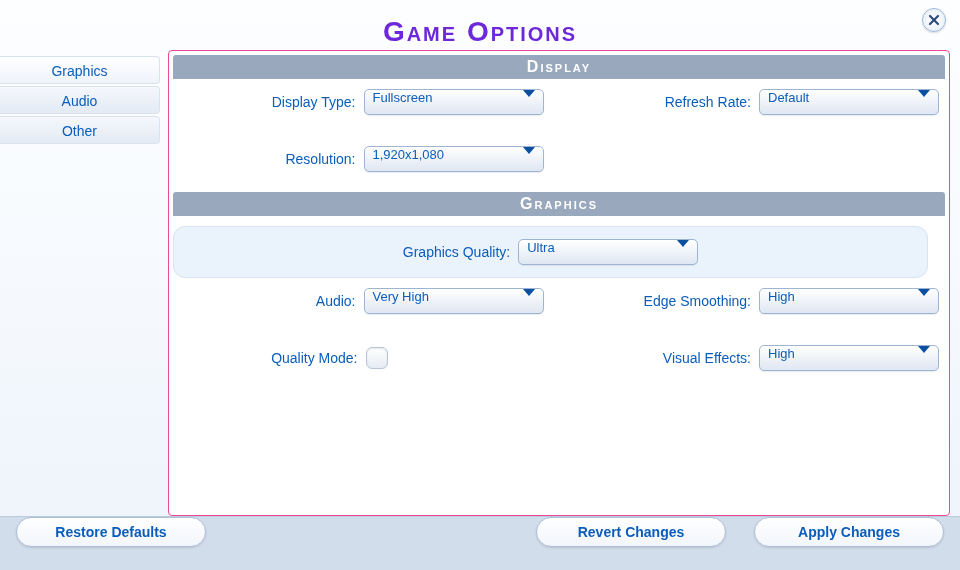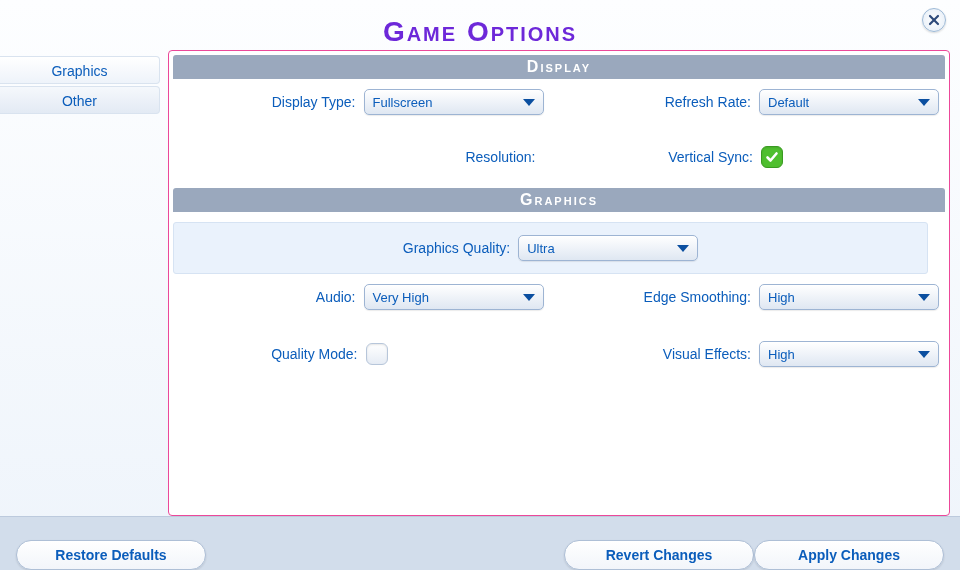--- a/index.html
+++ b/index.html
@@ -77,21 +77,21 @@
     font-weight: 600;
     font-size: 16px;
     height: 24px;
     line-height: 24px;
     border-radius: 3px 3px 0 0;
     margin: 4px 4px 10px 4px;
   }
   .sub-panel {
     background: #eaf2fc;
     border: 1px solid #d6e3f3;
-    border-radius: 3px;
+    border-radius: 12px;
     margin: 0 21px 10px 4px;
     padding: 12px 0;
   }
   .form-grid {
     display: grid;
     grid-template-columns: 1fr 1fr;
     column-gap: 20px;
     row-gap: 16px;
     padding: 0 10px 16px 10px;
     gap: 31px;
@@ -112,21 +112,21 @@
     margin-right: 8px;
     white-space: nowrap;
   }
   .select {
     width: 180px;
     height: 26px;
     background: linear-gradient(#ffffff, #dfe7f2);
     border: 1px solid #9db4d3;
     border-radius: 5px;
     display: flex;
-    align-items: center;
+    align-items: flex-start;
     justify-content: space-between;
     padding: 0 8px;
     font-size: 13px;
     color: #0b5dbb;
     cursor: pointer;
     box-shadow: inset 0 1px 0 #fff, 0 1px 1px rgba(0,0,0,.08);
   }
   .select .caret {
     width: 0; height: 0;
     border-left: 6px solid transparent;
@@ -150,23 +150,23 @@
   .checkbox svg { display:none; }
   .spacer-after-checkbox { width: 156px; } 
 
   .footer {
     position: absolute;
     left: 0; right: 0; bottom: 0;
     height: 54px;
     background: #d2ddeb;
     border-top: 1px solid #bccadd;
     display: flex;
-    align-items: flex-end;
+    align-items: flex-start;
     padding: 0 16px;
-    gap: 0;
+    gap: 28px;
   }
   .footer .grow { flex: 1; }
   .pill-btn {
     min-width: 190px;
     height: 30px;
     background: linear-gradient(#ffffff,#f2f5fa);
     border: 1px solid #aebfd6;
     border-radius: 16px;
     color: #0b5dbb;
     font-size: 14px;
@@ -185,20 +185,21 @@
 <div class="close-btn">
   <svg width="12" height="12" viewBox="0 0 12 12">
     <line x1="2" y1="2" x2="10" y2="10" stroke="#2d4a7a" stroke-width="2.2" stroke-linecap="round"></line>
     <line x1="10" y1="2" x2="2" y2="10" stroke="#2d4a7a" stroke-width="2.2" stroke-linecap="round"></line>
   </svg>
 </div>
 
 <div class="body-row">
   <div class="sidebar">
     <div class="tab">Graphics</div>
+    <div class="tab inactive">Audio</div>
     <div class="tab inactive">Other</div>
   </div>
 
   <div class="main">
 
     <div class="section-header">Display</div>
     <div class="form-grid">
       <div class="form-row">
         <span class="label">Display Type:</span>
         <div class="select">
@@ -208,29 +209,24 @@
       </div>
       <div class="form-row">
         <span class="label">Refresh Rate:</span>
         <div class="select">
           <span>Default</span>
           <span class="caret"></span>
         </div>
       </div>
       <div class="form-row">
         <span class="label">Resolution:</span>
-      </div>
-      <div class="form-row">
-        <span class="label">Vertical Sync:</span>
-        <div class="checkbox checked">
-          <svg width="14" height="14" viewBox="0 0 14 14">
-            <polyline points="2.5,7.5 5.5,10.5 11.5,3.5" fill="none" stroke="#ffffff" stroke-width="2.6" stroke-linecap="round" stroke-linejoin="round"></polyline>
-          </svg>
-        </div>
-        <div class="spacer-after-checkbox"></div>
+        <div class="select">
+          <span>1,920x1,080</span>
+          <span class="caret"></span>
+        </div>
       </div>
     </div>
 
     <div class="section-header">Graphics</div>
 
     <div class="sub-panel">
       <div class="form-row single">
         <span class="label">Graphics Quality:</span>
         <div class="select">
           <span>Ultra</span>

